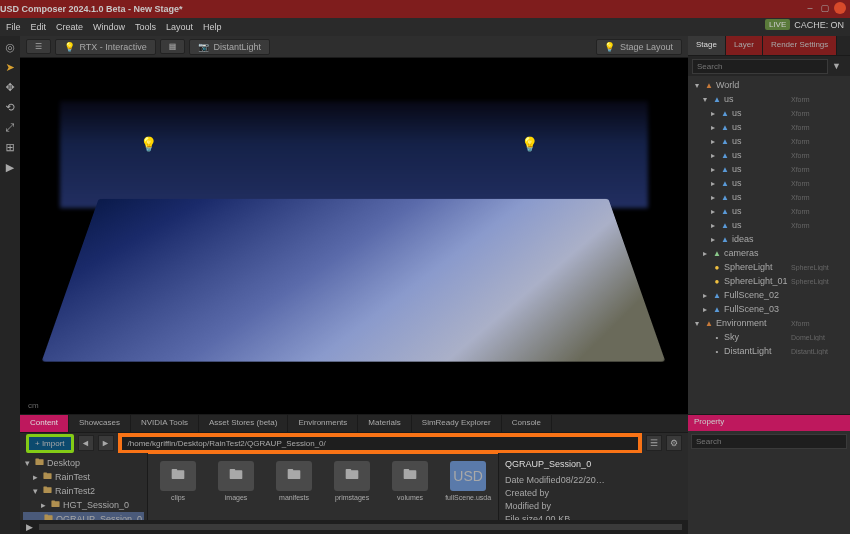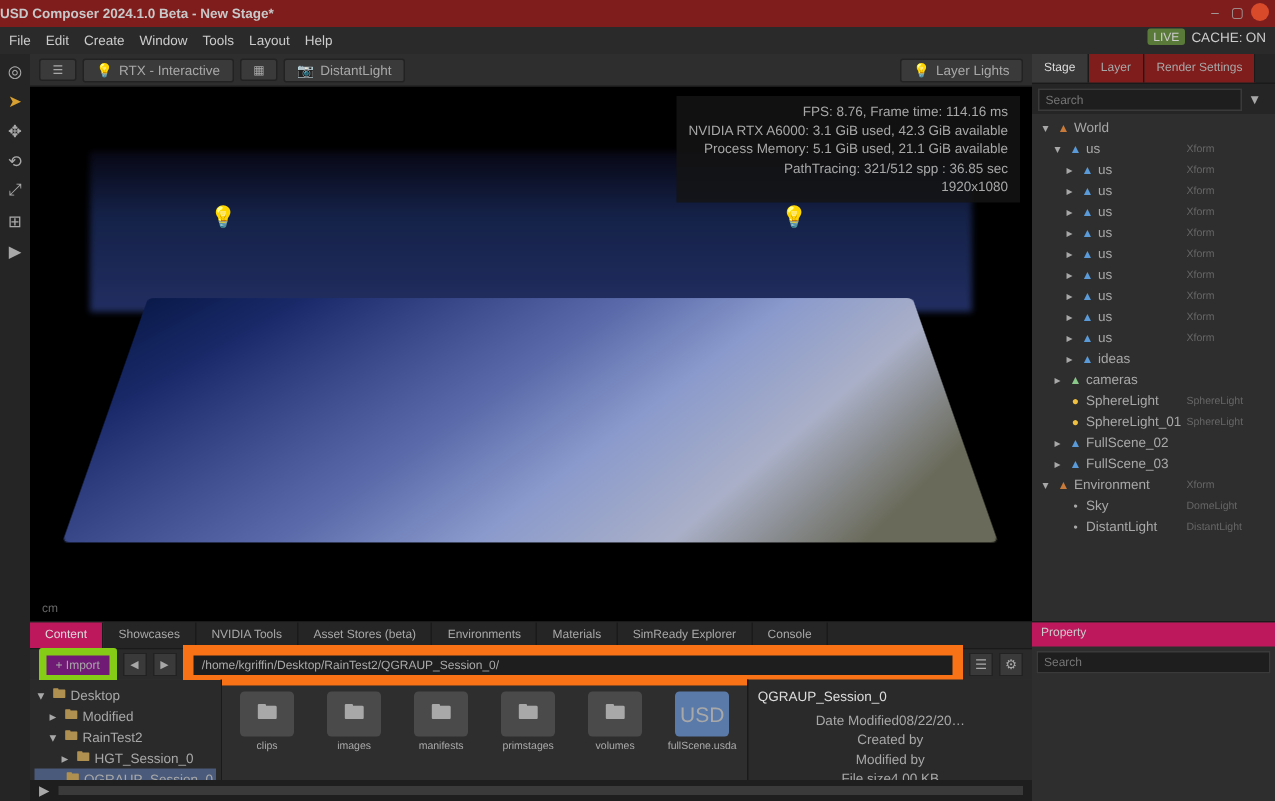--- a/index.html
+++ b/index.html
@@ -50,36 +50,36 @@
 .ic-cam{color:#8ac88a}
 .prop-panel{height:120px;background:#2e2e2e;border-top:1px solid #1a1a1a}
 .prop-header{height:16px;background:#be185d;padding:2px 6px;font-size:8px;color:#ccc}
 .prop-search{padding:3px}
 .prop-search input{width:100%;background:#1e1e1e;border:1px solid #3a3a3a;padding:2px 4px;color:#888;font-size:8px}
 .bottom-panel{height:120px;background:#2e2e2e;border-top:1px solid #1a1a1a;display:flex;flex-direction:column}
 .bp-tabs{height:18px;display:flex;background:#252525;border-bottom:1px solid #1a1a1a}
 .bp-tab{padding:3px 10px;cursor:pointer;font-size:8px;border-right:1px solid #1a1a1a}
 .bp-tab.active{background:#be185d;color:#ddd}
 .bp-toolbar{height:20px;display:flex;align-items:center;padding:0 6px;gap:4px;background:#2a2a2a}
-.bp-toolbar .btn{background:#701a75;border:5px solid #84cc16;padding:2px 6px;border-radius:2px;cursor:pointer;font-size:8px}
-.bp-path{flex:1;background:#1e1e1e;border:7px solid #f97316;padding:2px 6px;font-size:8px;color:#aaa}
+.bp-toolbar .btn{background:#0c4a6e;border:3px solid #84cc16;padding:2px 6px;border-radius:2px;cursor:pointer;font-size:8px}
+.bp-path{flex:1;background:#1e1e1e;border:4px solid #f97316;padding:2px 6px;font-size:8px;color:#aaa}
 .nav-arrow{width:16px;height:16px;background:#3a3a3a;border:1px solid #222;cursor:pointer;display:flex;align-items:center;justify-content:center}
 .bp-body{flex:1;display:flex;min-height:0}
 .bp-tree{width:135px;background:#2a2a2a;border-right:1px solid #1a1a1a;padding:3px;font-size:8px;overflow:auto}
 .bp-tree-row{display:flex;align-items:center;height:14px;cursor:pointer;padding:0 2px}
 .bp-tree-row.selected{background:#4a5a7a}
 .folder-icon{color:#b09050;margin-right:3px}
 .bp-files{flex:1;display:flex;gap:14px;padding:8px;align-items:flex-start}
 .file-item{display:flex;flex-direction:column;align-items:center;width:44px;cursor:pointer}
 .file-thumb{width:36px;height:30px;background:#4a4a4a;border-radius:3px;display:flex;align-items:center;justify-content:center;margin-bottom:3px;font-size:14px}
 .file-thumb.usd{background:#5a7aaa}
 .file-name{font-size:7px;text-align:center;color:#aaa}
 .bp-details{width:200px;background:#2a2a2a;border-left:1px solid #1a1a1a;padding:6px;font-size:8px}
 .bp-details .dtitle{color:#ddd;font-size:9px;margin-bottom:6px}
-.bp-details .drow{display:flex;justify-content:center;margin-bottom:3px;color:#888}
+.bp-details .drow{display:flex;justify-content:flex-start;margin-bottom:3px;color:#888}
 .bp-timeline{height:14px;background:#1e1e1e;display:flex;align-items:center;padding:0 6px;gap:6px;font-size:7px;color:#666}
 .tl-track{flex:1;height:6px;background:#3a3a3a;position:relative}
 .checkpoints{height:16px;background:#252525;padding:2px 6px;font-size:8px;color:#888;display:flex;align-items:center}
 </style>
 </head>
 <body>
 
 <div class="titlebar">
   <span class="title">USD Composer 2024.1.0 Beta - New Stage*</span>
   <div class="win-controls">
@@ -121,35 +121,28 @@
           <span class="bulb">💡</span>
           <span>RTX - Interactive</span>
         </div>
       <div class="vp-btn">▦</div>
       <div class="vp-btn">
           <span>📷</span>
           <span>DistantLight</span>
         </div>
       <div class="vp-btn right">
           <span class="bulb">💡</span>
-          <span>Layer Lights</span>
+          <span>Stage Layout</span>
         </div>
     </div>
     <div class="viewport">
       <div class="terrain2"></div>
       <div class="terrain"></div>
       <div class="light-gizmo" style="left:18%;top:22%">💡</div>
       <div class="light-gizmo" style="left:75%;top:22%">💡</div>
-      <div class="stats-overlay">
-        <div>FPS: 8.76, Frame time: 114.16 ms</div>
-        <div>NVIDIA RTX A6000: 3.1 GiB used, 42.3 GiB available</div>
-        <div>Process Memory: 5.1 GiB used, 21.1 GiB available</div>
-        <div>PathTracing: 321/512 spp : 36.85 sec</div>
-        <div>1920x1080</div>
-      </div>
       <div class="vp-footer">cm</div>
     </div>
 
     <div class="bottom-panel">
       <div class="bp-tabs">
         <div class="bp-tab active">Content</div>
         <div class="bp-tab">Showcases</div>
         <div class="bp-tab">NVIDIA Tools</div>
         <div class="bp-tab">Asset Stores (beta)</div>
         <div class="bp-tab">Environments</div>
@@ -170,21 +163,21 @@
             <div class="bp-tree-row">
               <span class="tree-indent" style="width:0px"></span>
               <span style="width:10px">▾</span>
               <span class="folder-icon">🖿</span>
               <span>Desktop</span>
             </div>
             <div class="bp-tree-row">
               <span class="tree-indent" style="width:8px"></span>
               <span style="width:10px">▸</span>
               <span class="folder-icon">🖿</span>
-              <span>Modified</span>
+              <span>RainTest</span>
             </div>
             <div class="bp-tree-row">
               <span class="tree-indent" style="width:8px"></span>
               <span style="width:10px">▾</span>
               <span class="folder-icon">🖿</span>
               <span>RainTest2</span>
             </div>
             <div class="bp-tree-row">
               <span class="tree-indent" style="width:16px"></span>
               <span style="width:10px">▸</span>

